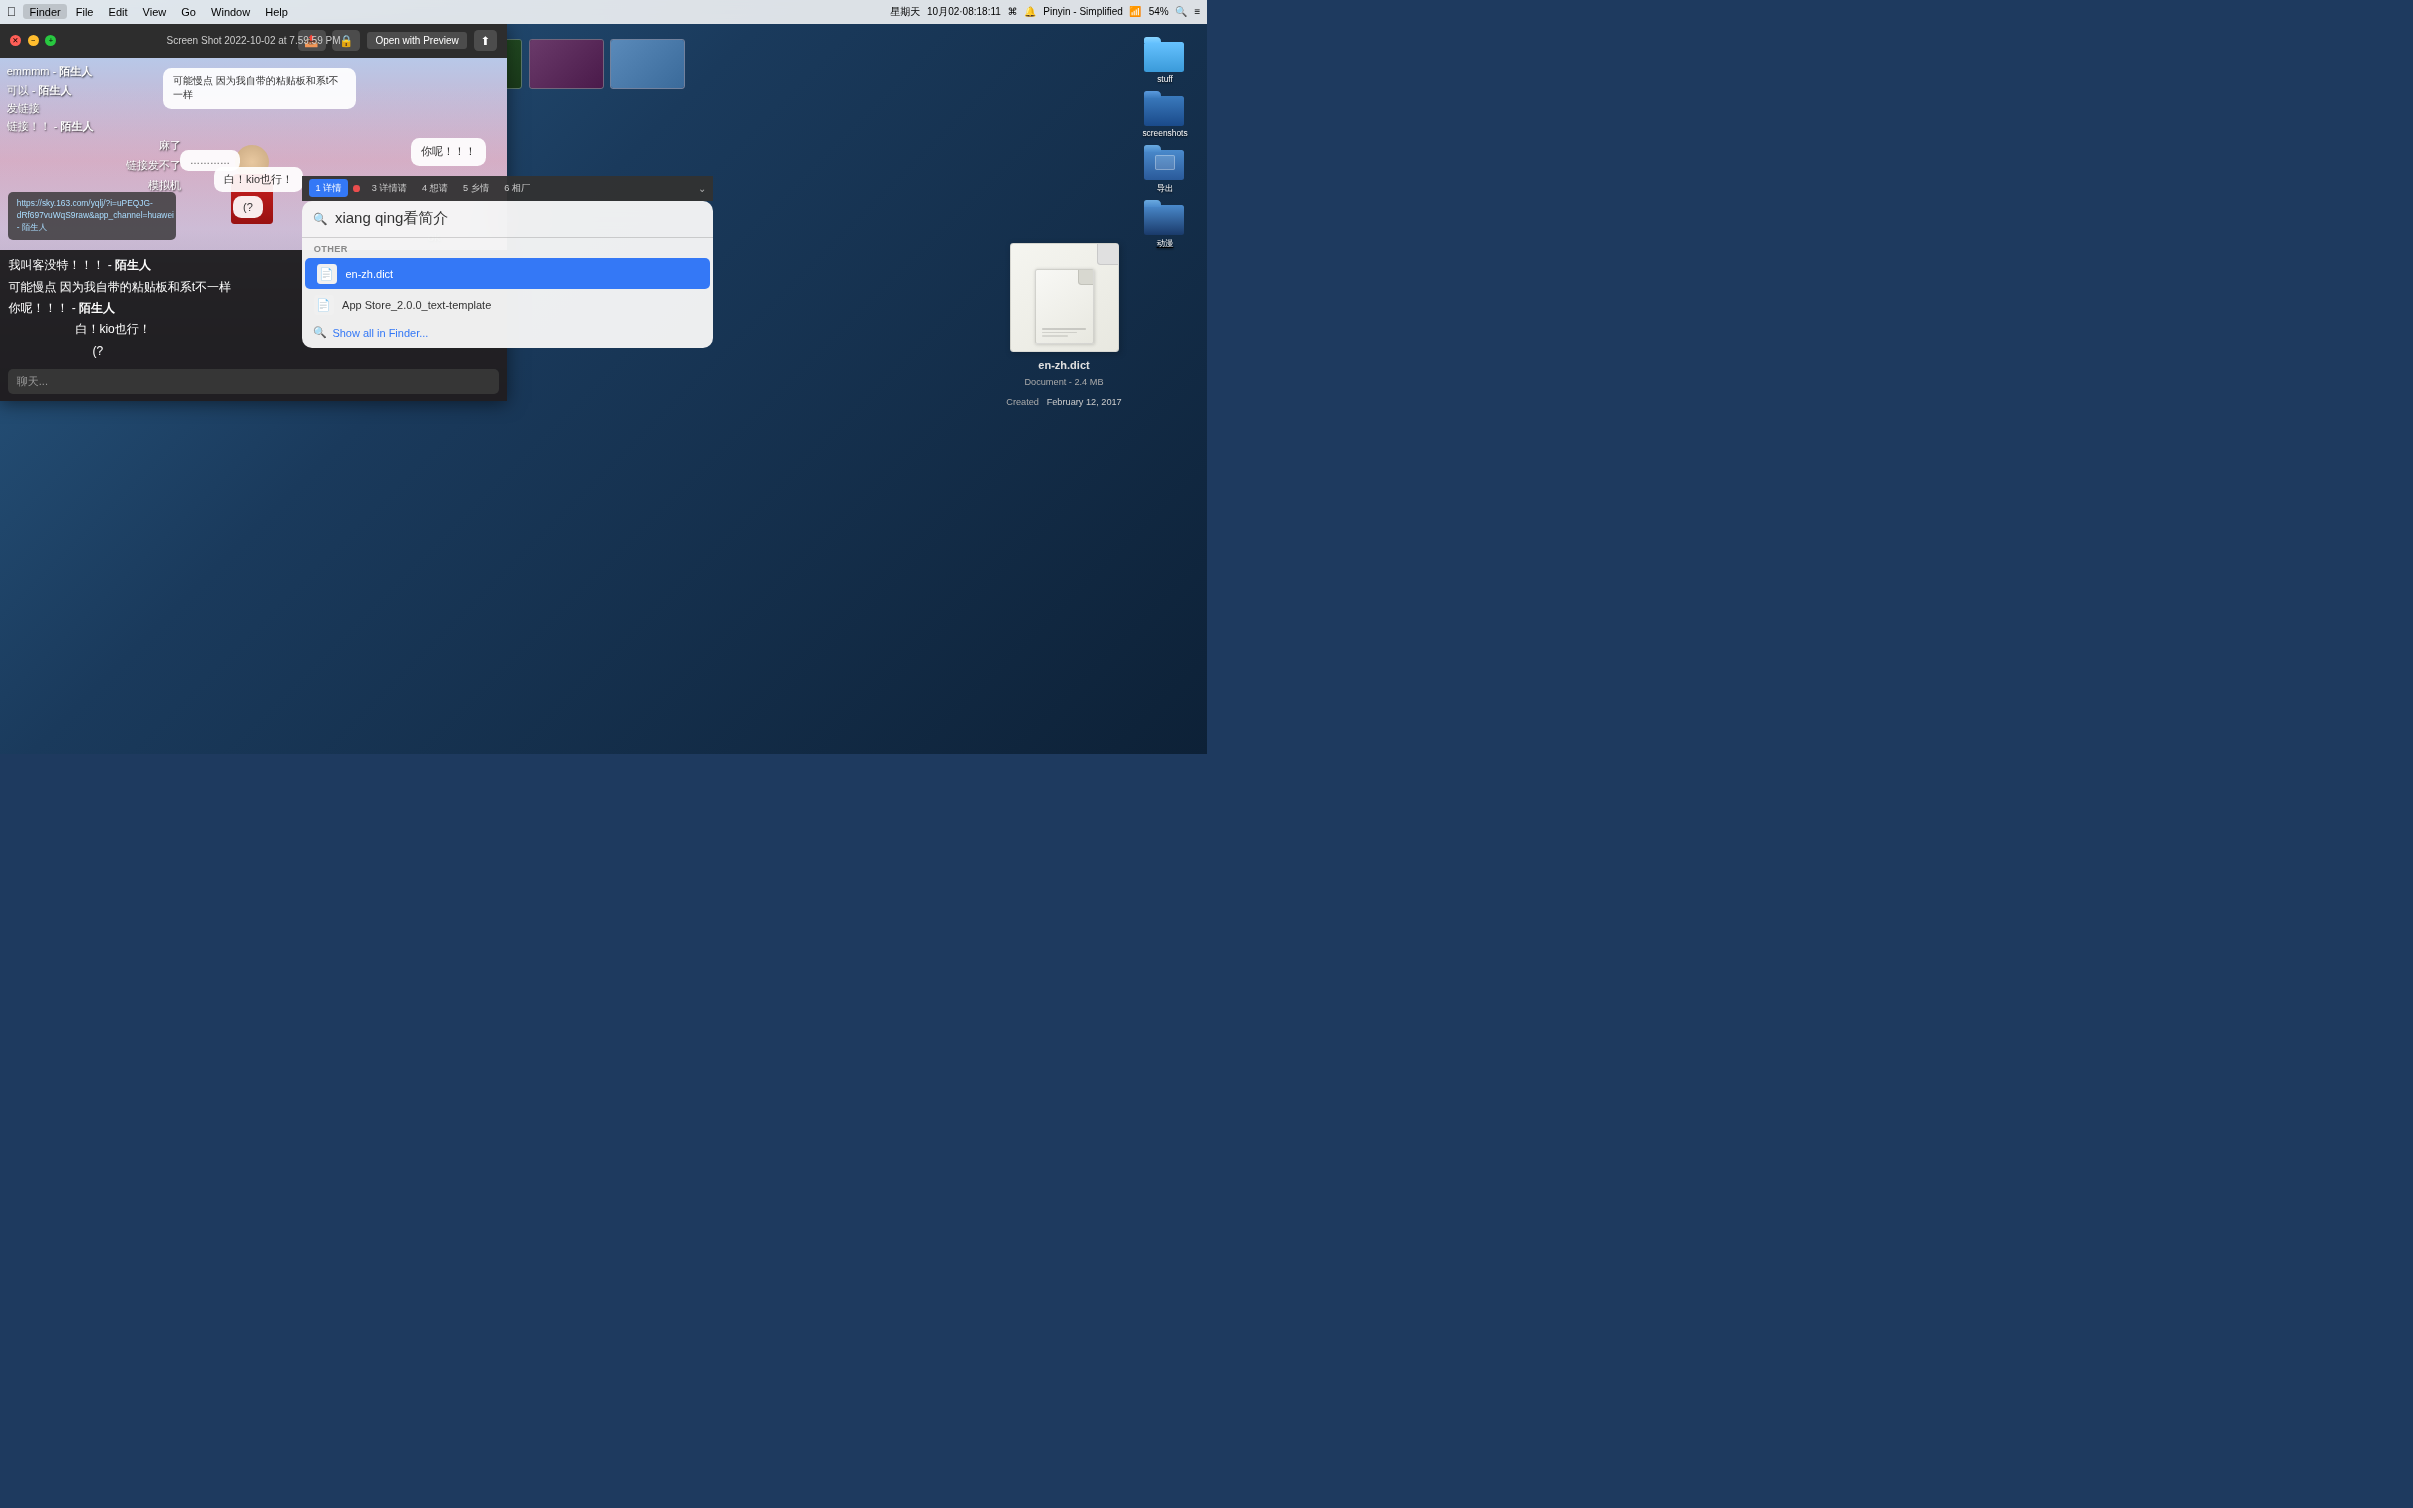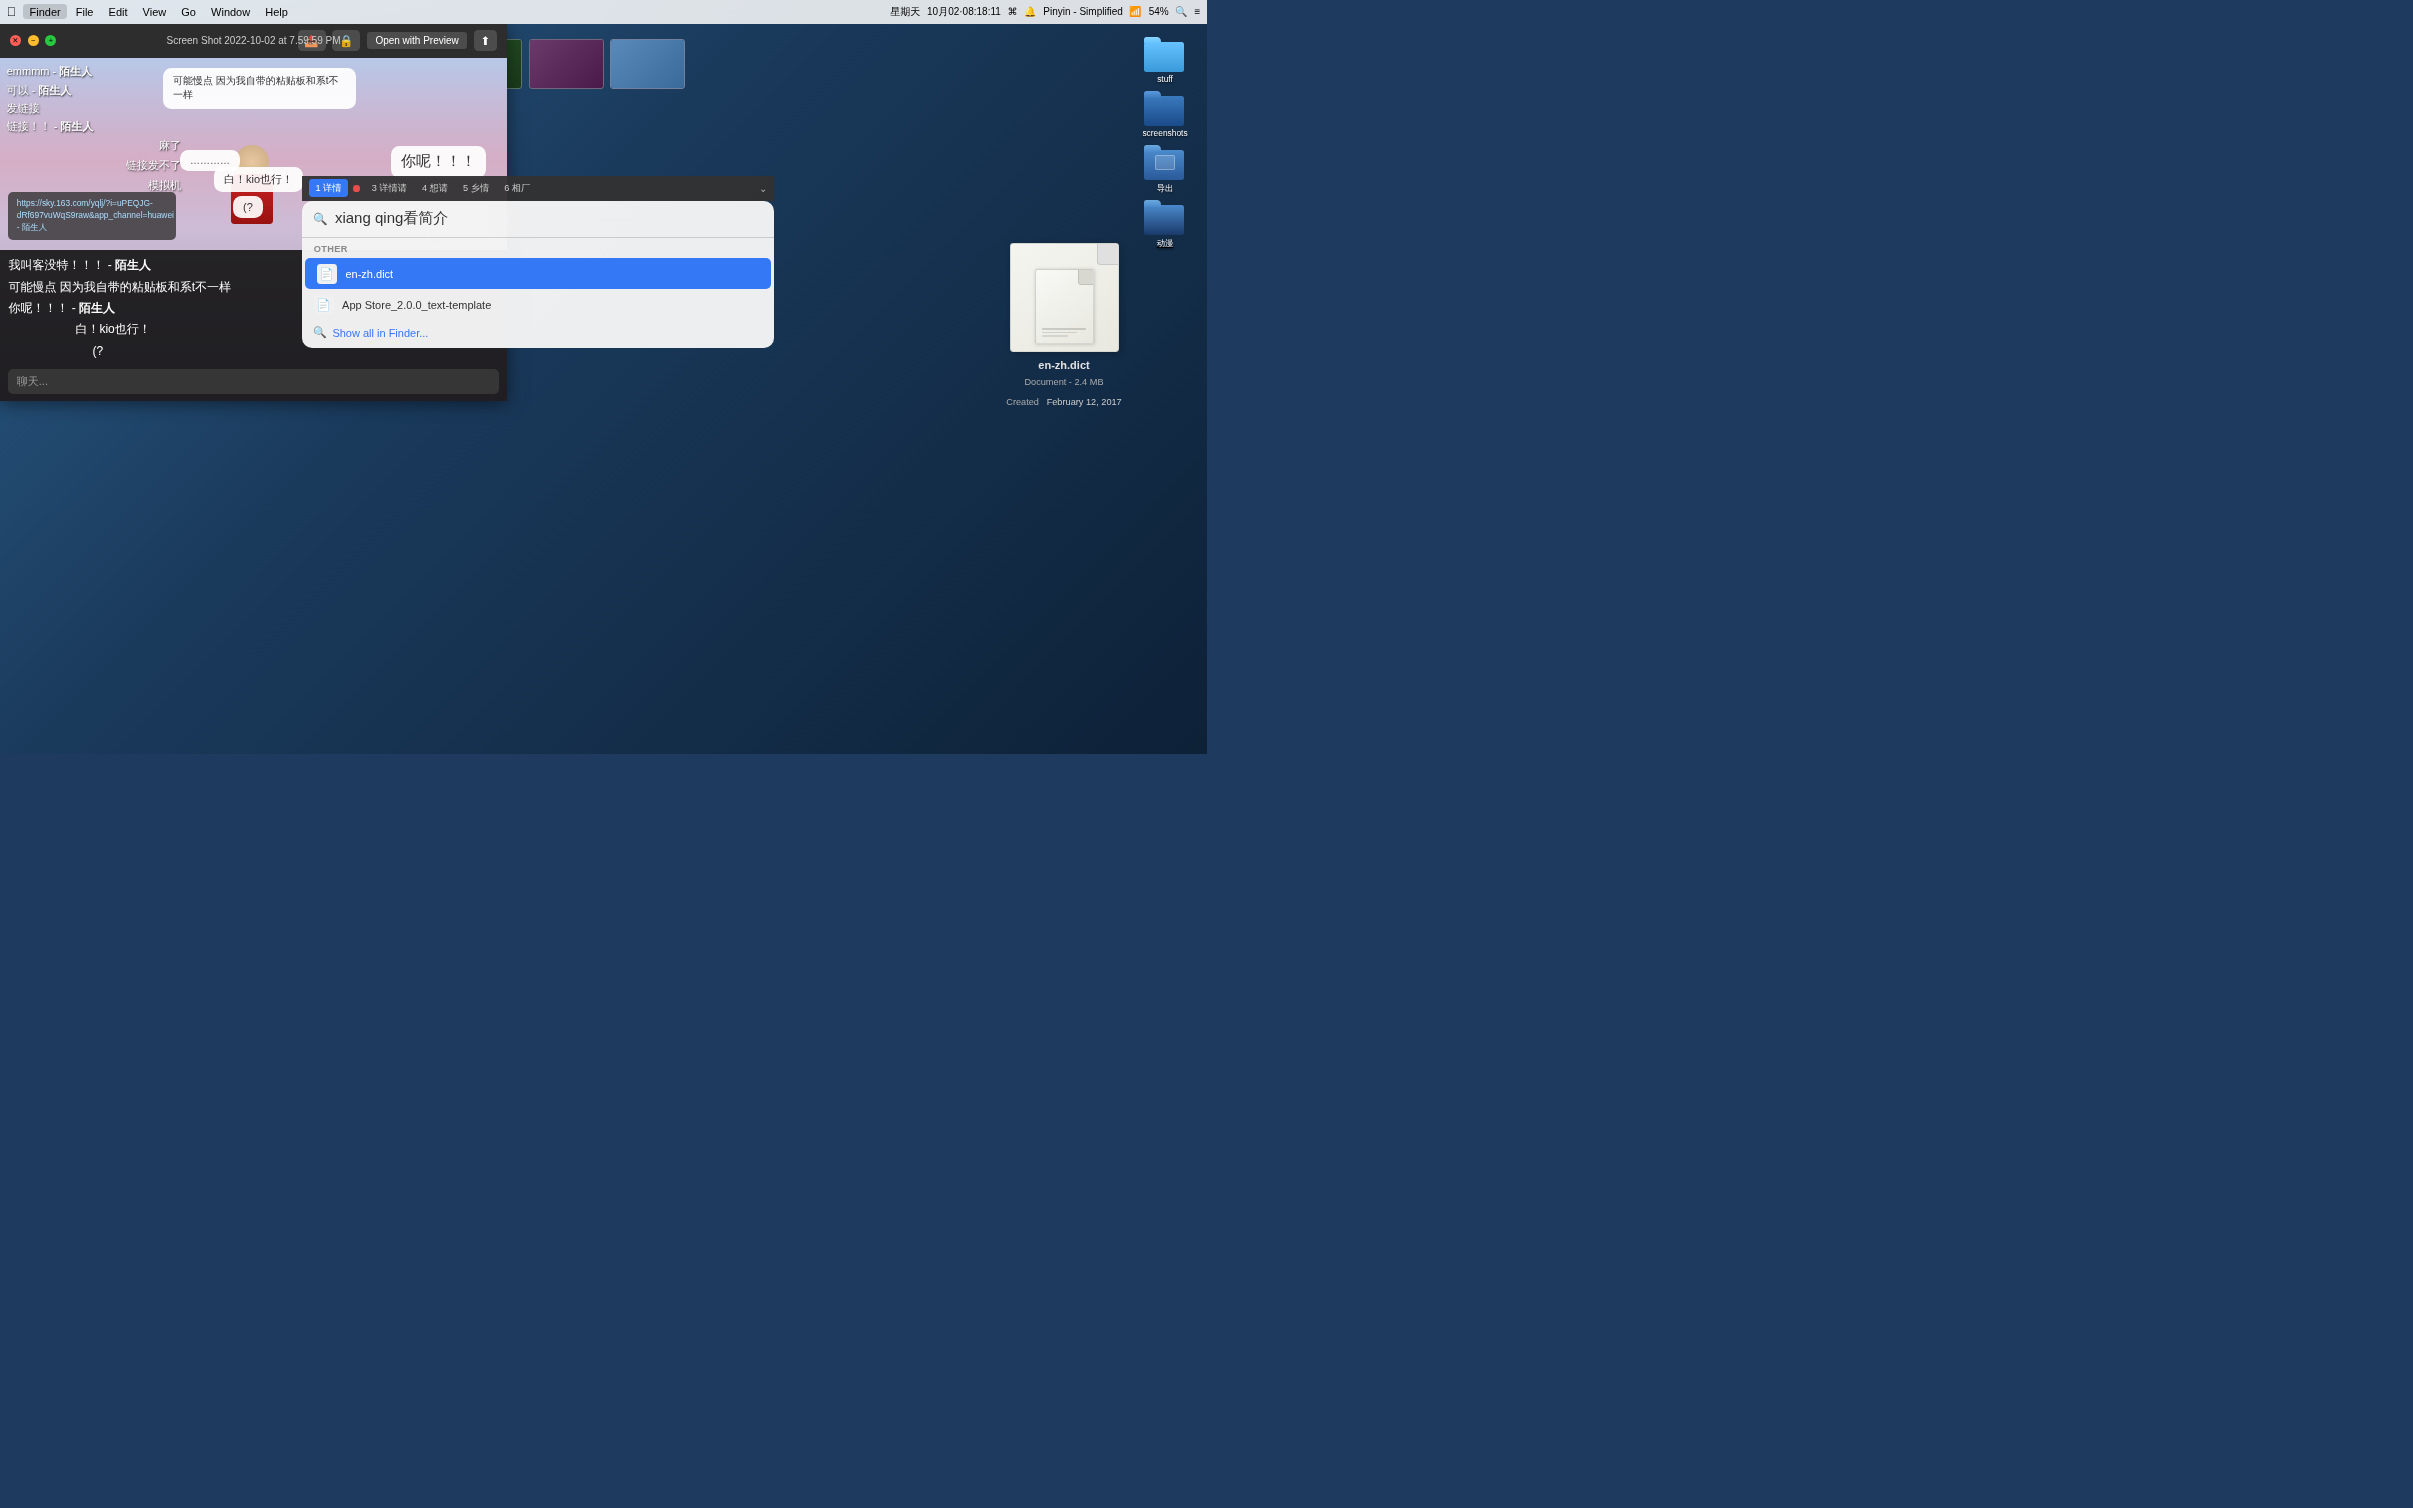--- a/index.html
+++ b/index.html
@@ -208,21 +208,21 @@
       padding: 5px 8.4px;
       color: #999;
       font-size: 11px;
     }
 
     
     .spotlight {
       position: absolute;
       top: 176px;
       left: 302px;
-      width: 472px;
+      width: 411px;
       z-index: 200;
     }
     .spotlight-input-area {
       background: rgba(245,245,245,0.97);
       backdrop-filter: blur(25px);
       border-radius: 10px 10px 0 0;
       padding: 8.4px 11.7px;
       display: flex;
       align-items: center;
       gap: 6.7px;
@@ -523,21 +523,21 @@
     </div>
 
     <div style="position:absolute;top:109px;left:214px;background:rgba(255,255,255,0.92);border-radius:8.4px;padding:5px 10px;font-size:11px;color:#333;">
       <span>白！kio也行！</span>
     </div>
 
     <div style="position:absolute;top:138px;left:233px;background:rgba(255,255,255,0.92);border-radius:8.4px;padding:5px 10px;font-size:11px;color:#333;">
       <span>(?</span>
     </div>
 
-    <div style="position:absolute;top:88px;right:21px;background:rgba(255,255,255,0.92);border-radius:8.4px;padding:6.7px 10px;font-size:15px;color:#333;">
+    <div style="position:absolute;top:80px;right:21px;background:rgba(255,255,255,0.92);border-radius:8.4px;padding:6.7px 10px;font-size:11px;color:#333;">
       <span>你呢！！！</span>
     </div>
 
     <div class="url-bubble">
       <span>https://sky.163.com/yqlj/?i=uPEQJG-dRf697vuWqS9raw&amp;app_channel=huawei - 陌生人</span>
     </div>
 
     <div class="ok-text">ok</div>
 
     <div class="bottom-chat">

